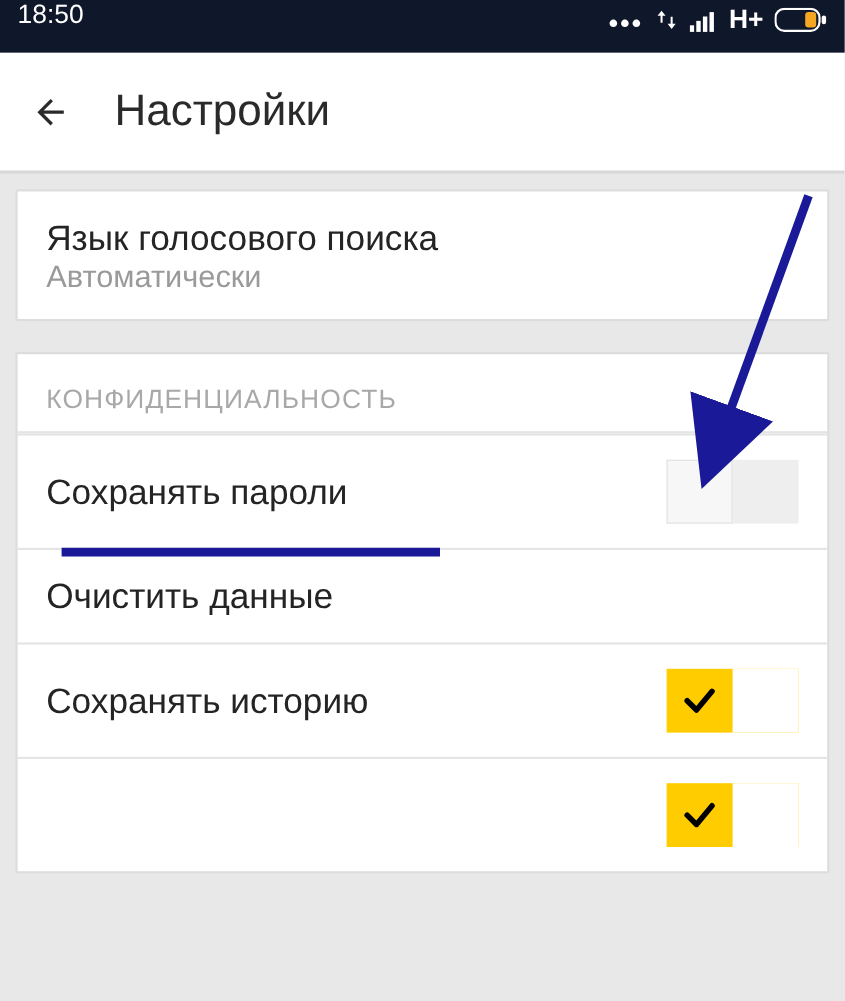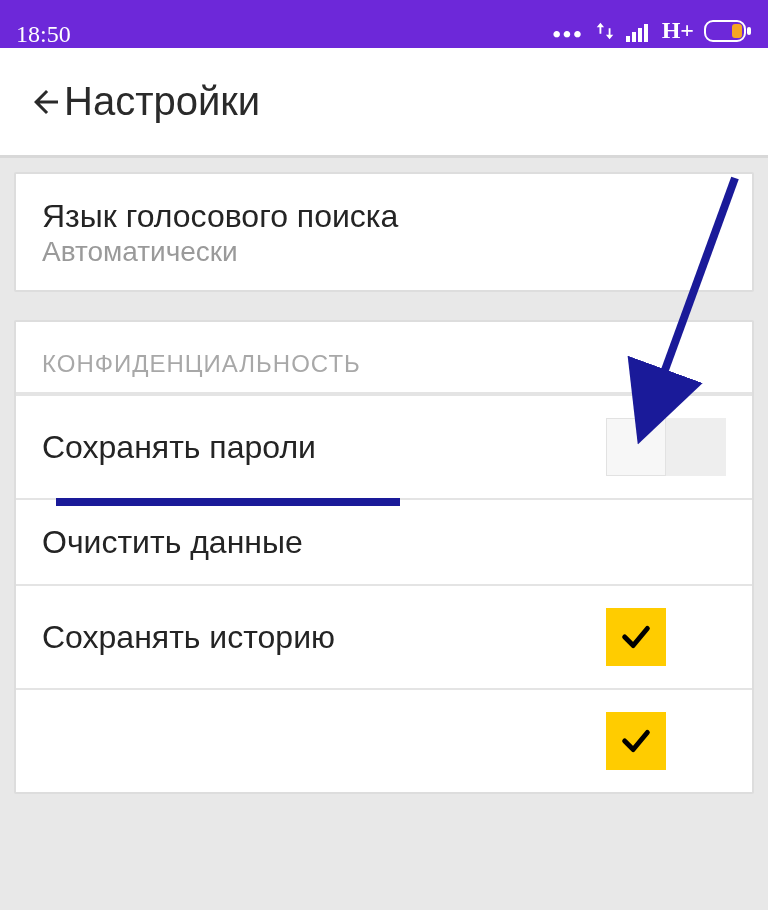--- a/index.html
+++ b/index.html
@@ -1,28 +1,28 @@
 <!DOCTYPE html>
 <html><head>
 <meta charset="utf-8">
 <style>
   * { box-sizing: border-box; margin: 0; padding: 0; }
   html, body { width: 768px; height: 910px; font-family: Arial, Helvetica, sans-serif; background: #e8e8e8; overflow: hidden; }
   .screen { width: 768px; height: 910px; background: #e8e8e8; position: relative; }
 
   
-  .status-bar { height: 48px; background: #6d28d9; color: #fff; display: flex; align-items: flex-end; justify-content: space-between; padding: 0 16px; font-size: 24px; font-weight: 500; font-family: Liberation Serif, serif; }
+  .status-bar { height: 48px; background: #0f172a; color: #fff; display: flex; align-items: flex-start; justify-content: space-between; padding: 0 16px; font-size: 24px; font-weight: 500; }
   .status-left { }
   .status-right { display: flex; align-items: center; gap: 10px; }
   .status-right svg { display: block; }
   .dots { letter-spacing: 2px; font-weight: bold; padding-top:8px;}
   .net-text { font-weight: 600; font-size: 24px; }
 
   
-  .header { height: 110px; background: #fff; display: flex; align-items: center; padding: 0 28px; border-bottom: 3px solid #d8d8d8; }
+  .header { height: 110px; background: #fff; display: flex; align-items: center; padding: 0 28px; gap: 40px; border-bottom: 3px solid #d8d8d8; }
   .header-title { font-size: 40px; color: #2a2a2a; }
   .back svg { display:block; }
 
   
   .body { padding: 14px; }
 
   .card { background: #fff; border: 2px solid #ddd; border-radius: 2px; margin-bottom: 28px; }
 
   .item { padding: 22px 26px; border-top: 2px solid #e4e4e4; display:flex; align-items:center; justify-content: space-between; gap:20px;}
   .item.first-in-card { border-top: none; }

